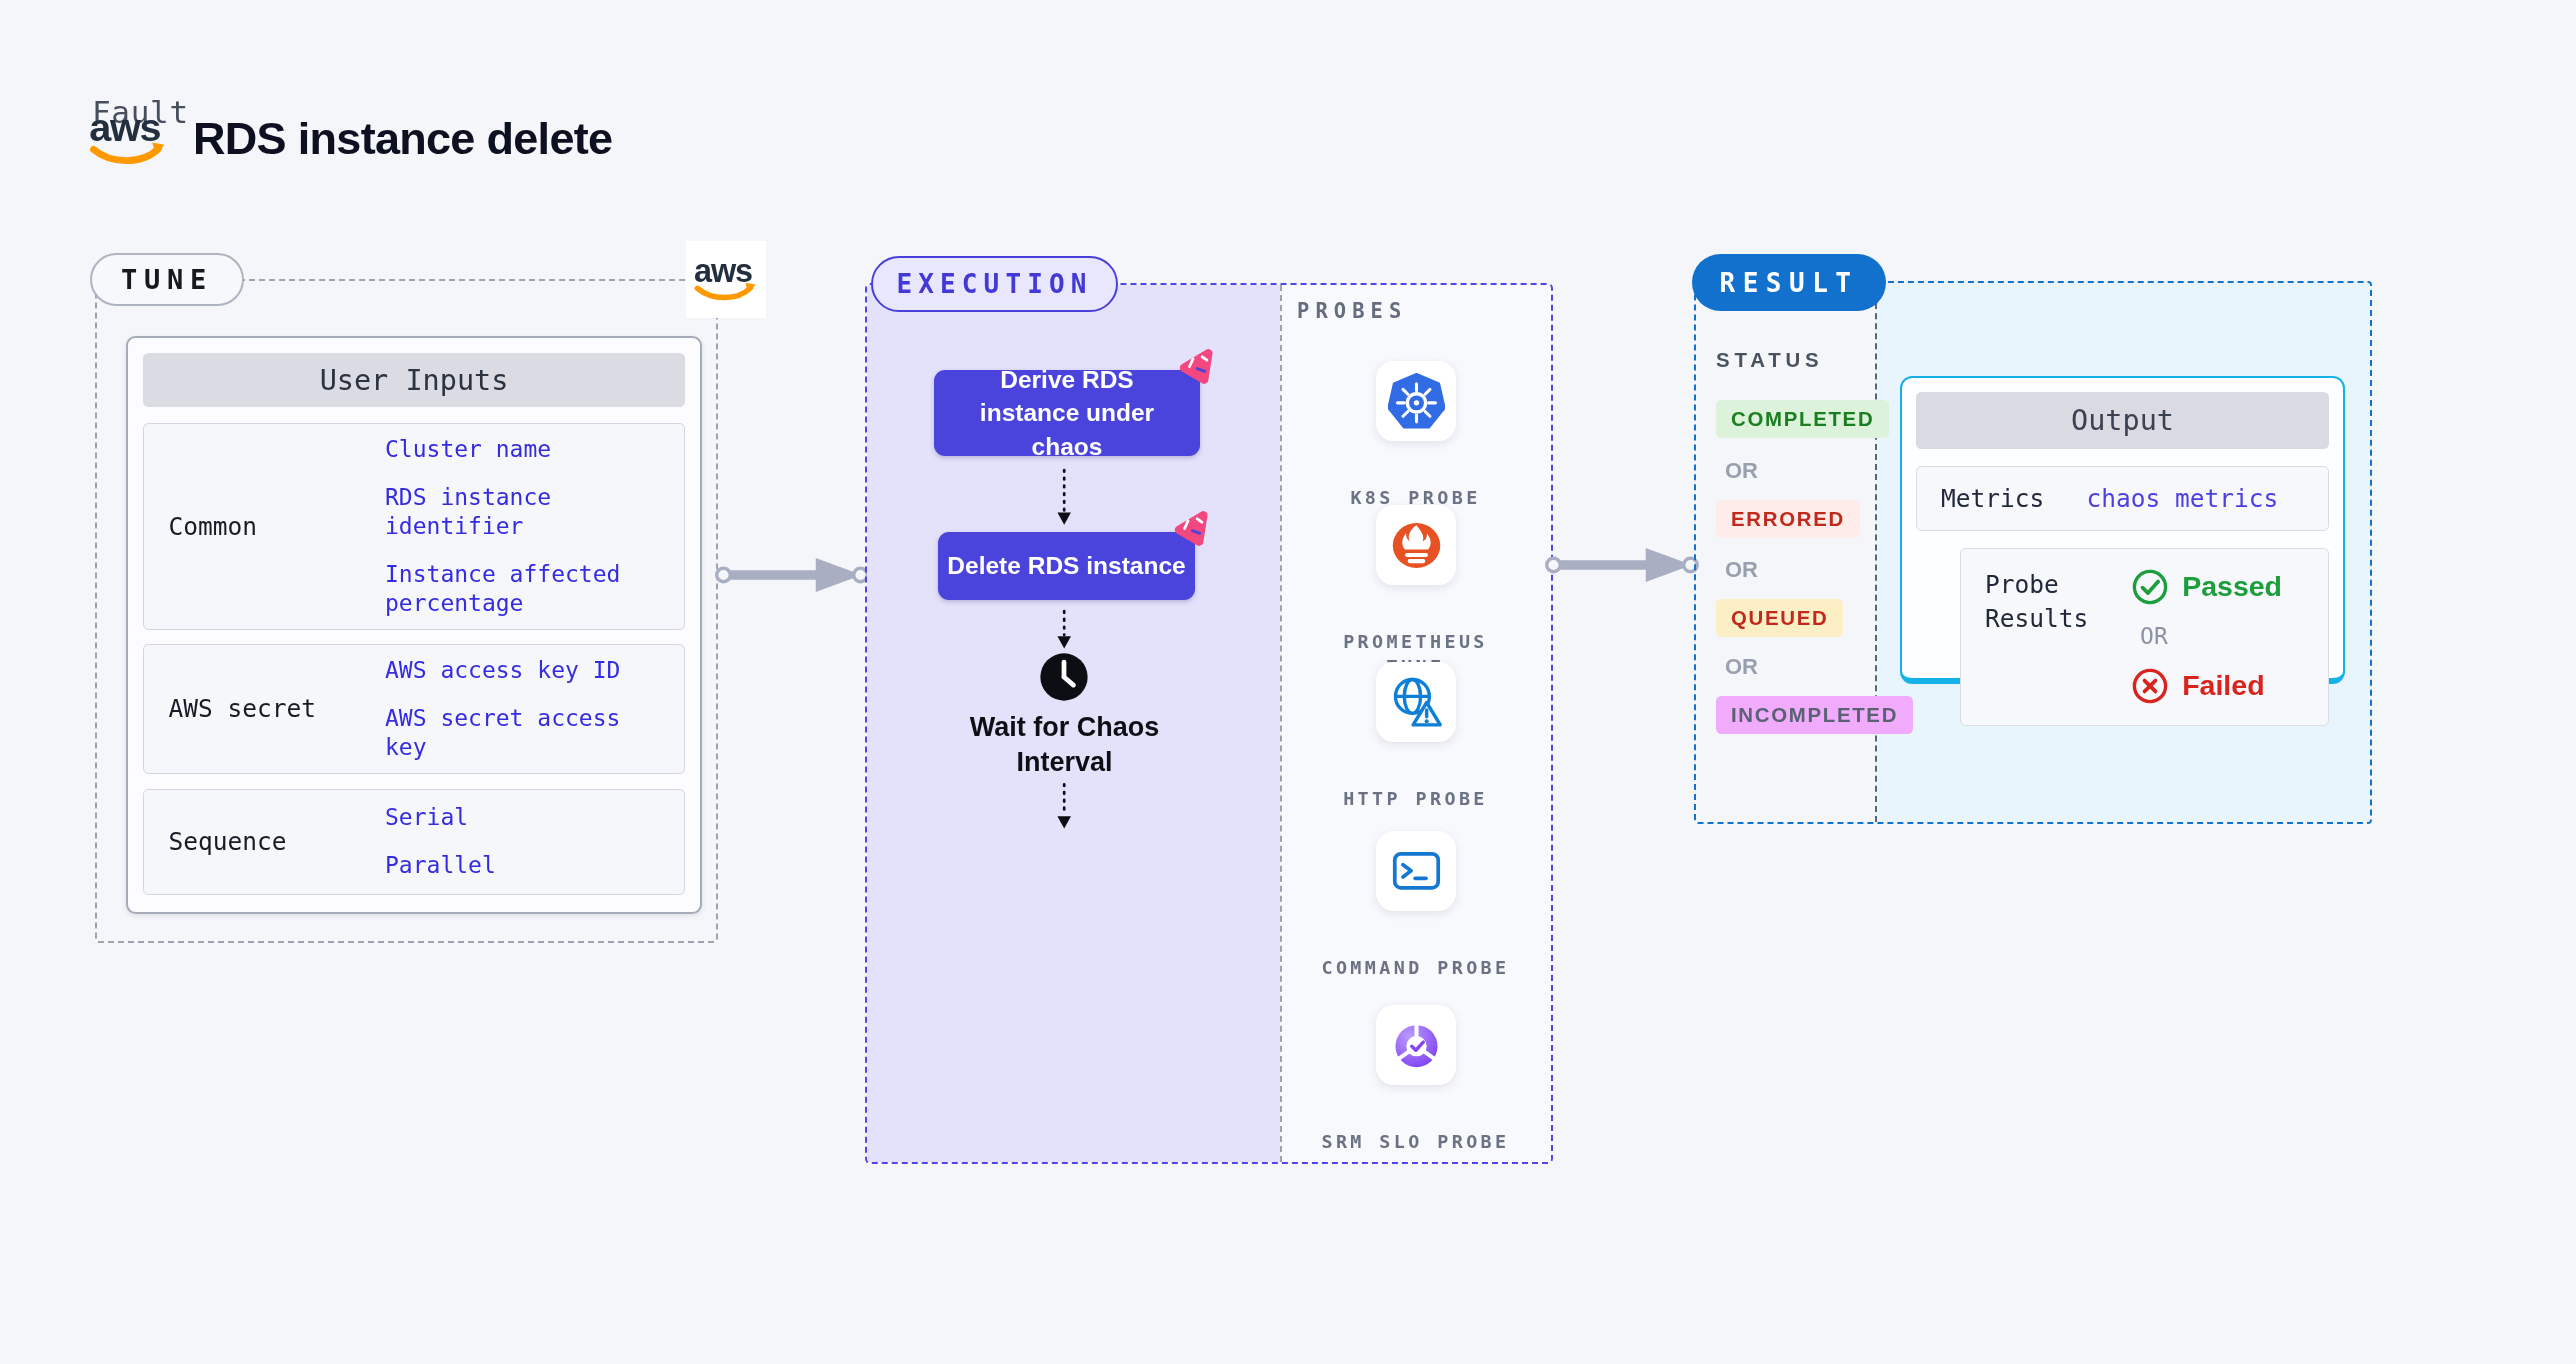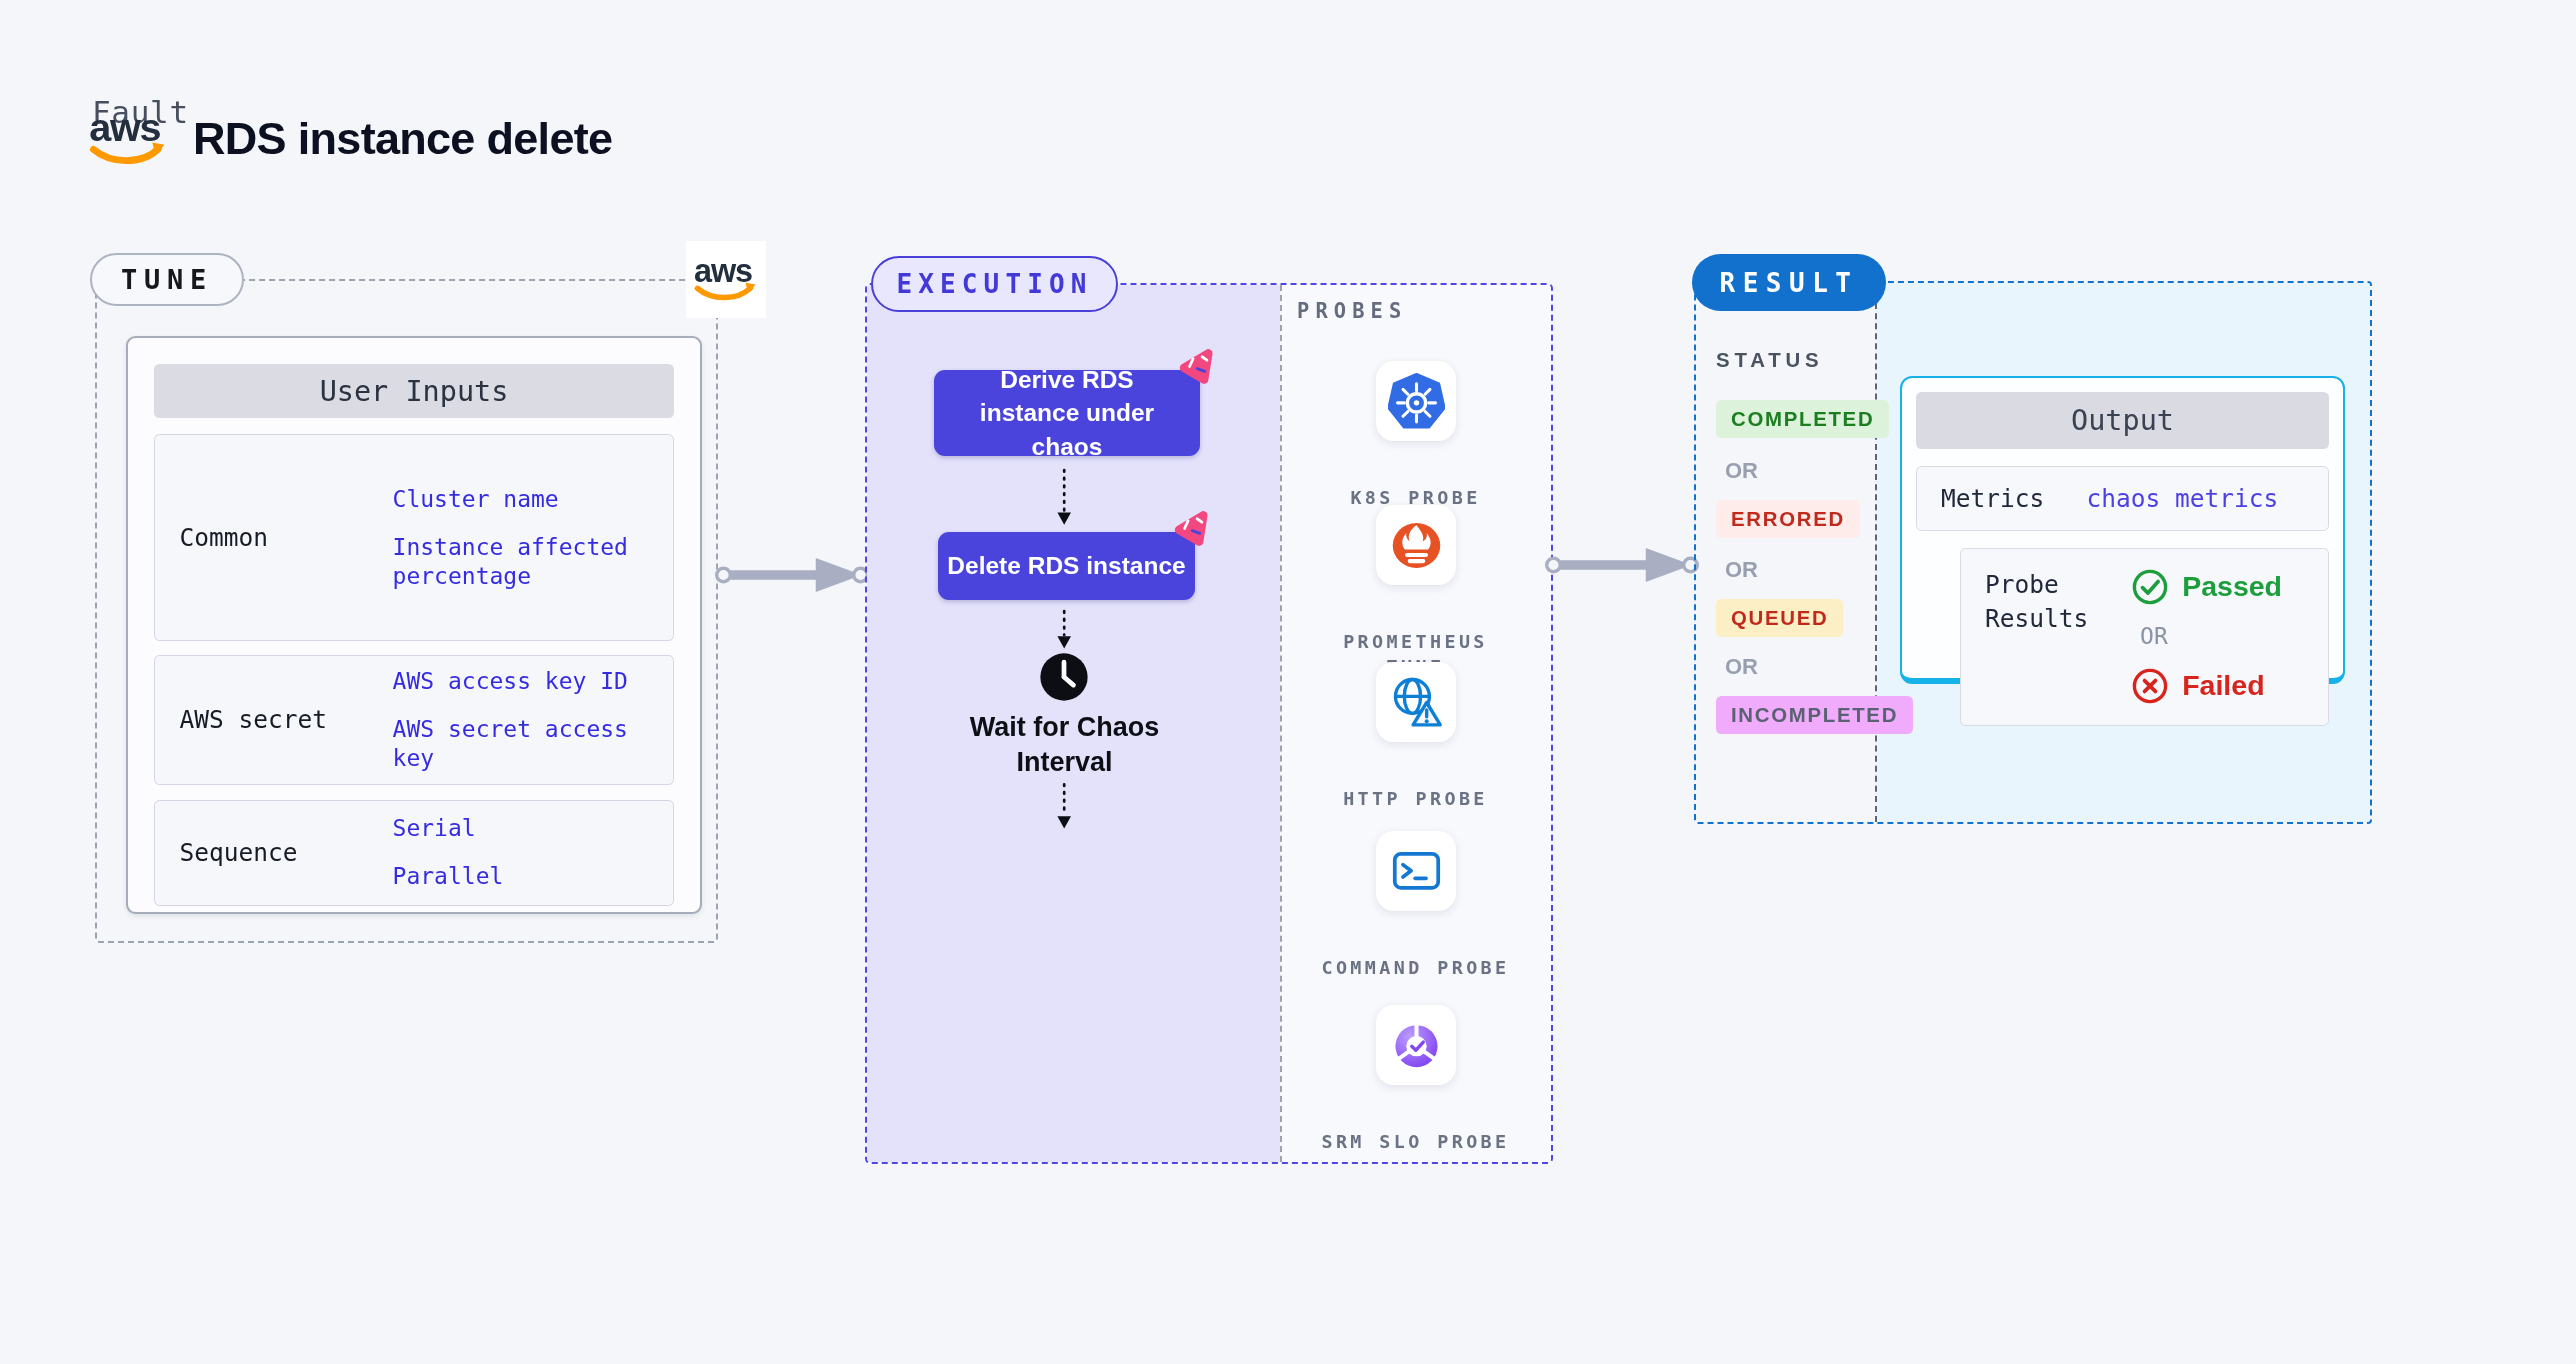--- a/index.html
+++ b/index.html
@@ -25,21 +25,21 @@
                border:2.7px solid #4A3FD8; color:#4339D6; font-size:26px; letter-spacing:6.1px; }
   .pill-result { left:1692px; top:254px; width:194px; height:57px; background:#1171CD;
                  border:none; color:#FFFFFF; font-size:26px; letter-spacing:7.5px; }
 
   
   .tune-box { position:absolute; left:95px; top:279px; width:623px; height:664px;
               border:2.7px dashed #9CA3B1; border-radius:4.1px; }
   .aws-corner { position:absolute; left:686px; top:241px; width:80px; height:77px;
                 background:#FFFFFF; z-index:4; display:flex; align-items:center; justify-content:center; }
   .ui-card { position:absolute; left:126px; top:336px; width:576px; height:578px; background:#FCFCFE;
-             border:2px solid #A7ACBA; border-radius:9.5px; padding:26px;
+             border:2px solid #A7ACBA; border-radius:9.5px; padding:15px;
              box-shadow:0 2px 5.4px rgba(40,50,70,.10); }
   .ui-header { height:54px; background:#DADBE3; border-radius:5.4px; display:flex; align-items:center;
                justify-content:center; font-family:"DejaVu Sans Mono",monospace; font-size:28.5px; color:#2B3240; }
   .ui-row { background:#F6F7FB; border:1.4px solid #D3D6E0; border-radius:5.4px; display:flex;
             align-items:center; }
   .ui-row.r0 { margin-top:16.3px; height:207px; }
   .ui-row.r1 { margin-top:13.6px; height:130px; }
   .ui-row.r2 { margin-top:15px; height:106px; }
   .ui-label { width:241px; padding-left:24.5px; font-family:"DejaVu Sans Mono",monospace;
               font-size:24.5px; color:#161B26; }
@@ -141,20 +141,21 @@
     </svg>
   </div>
 
   <div class="ui-card">
     <div class="ui-header">User Inputs</div>
 
     <div class="ui-row r0">
       <div class="ui-label">Common</div>
       <div class="ui-links">
         <span class="ui-link">Cluster name</span>
+        <span class="ui-link">RDS instance identifier</span>
         <span class="ui-link">Instance affected percentage</span>
       </div>
     </div>
 
     <div class="ui-row r1">
       <div class="ui-label">AWS secret</div>
       <div class="ui-links">
         <span class="ui-link">AWS access key ID</span>
         <span class="ui-link">AWS secret access key</span>
       </div>

